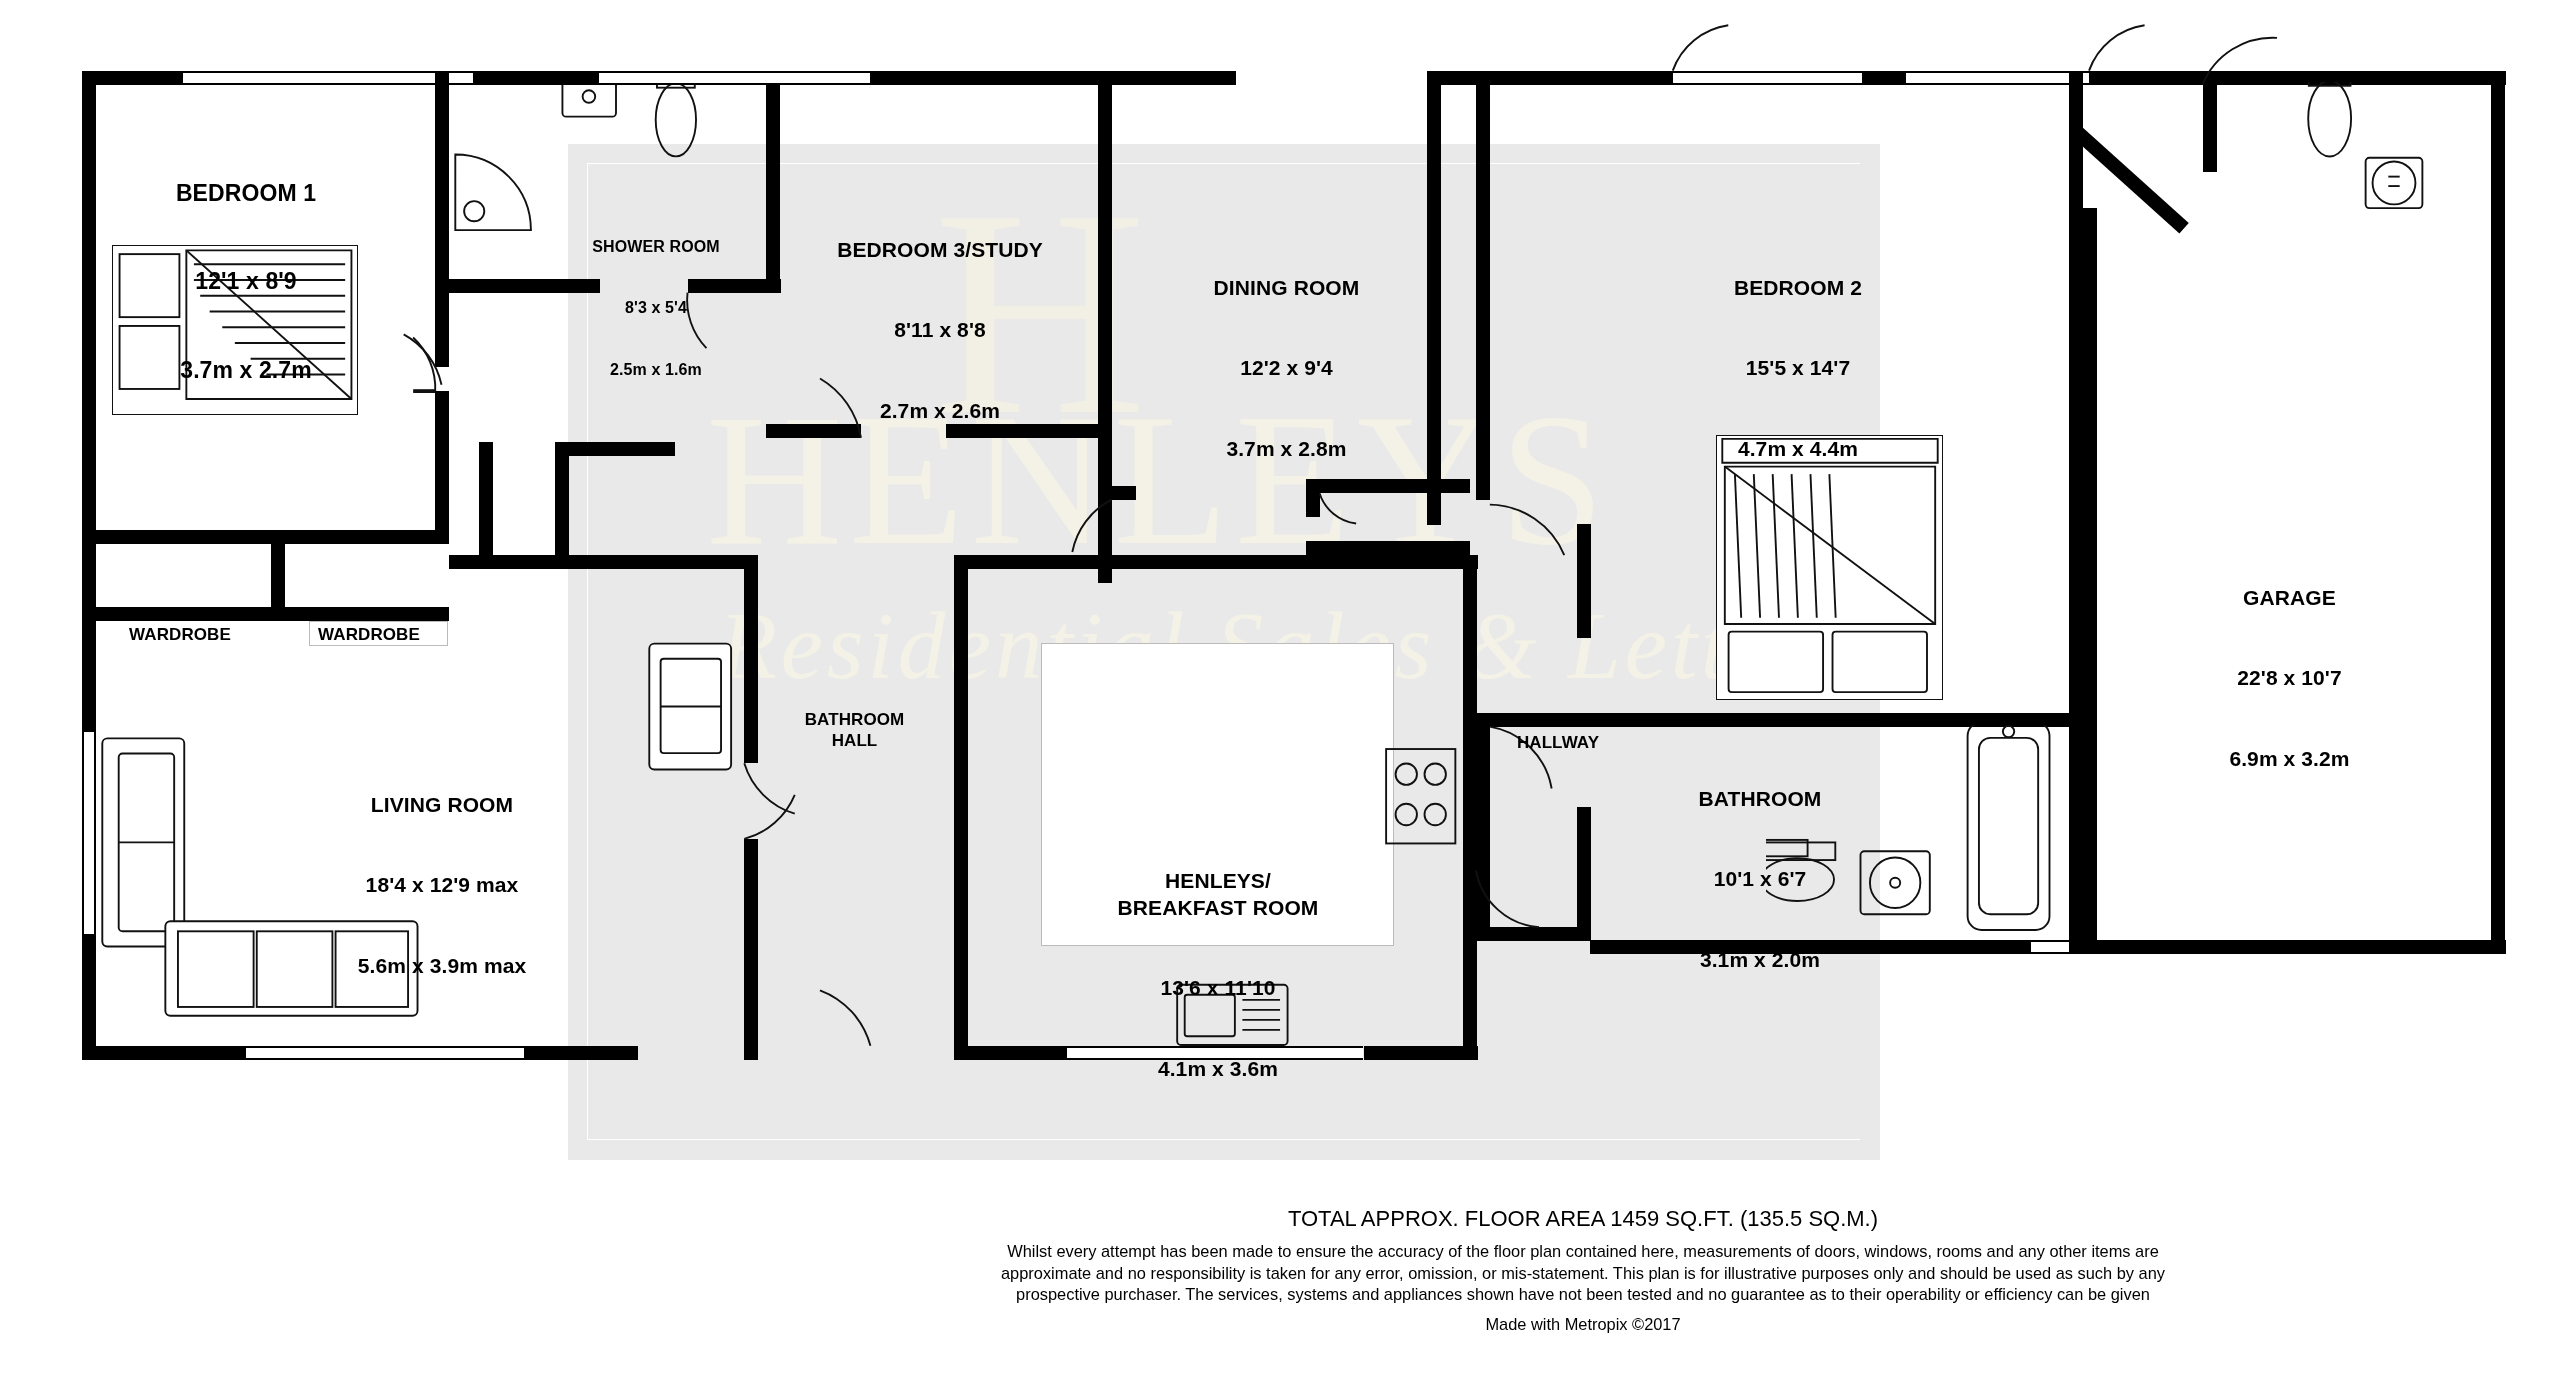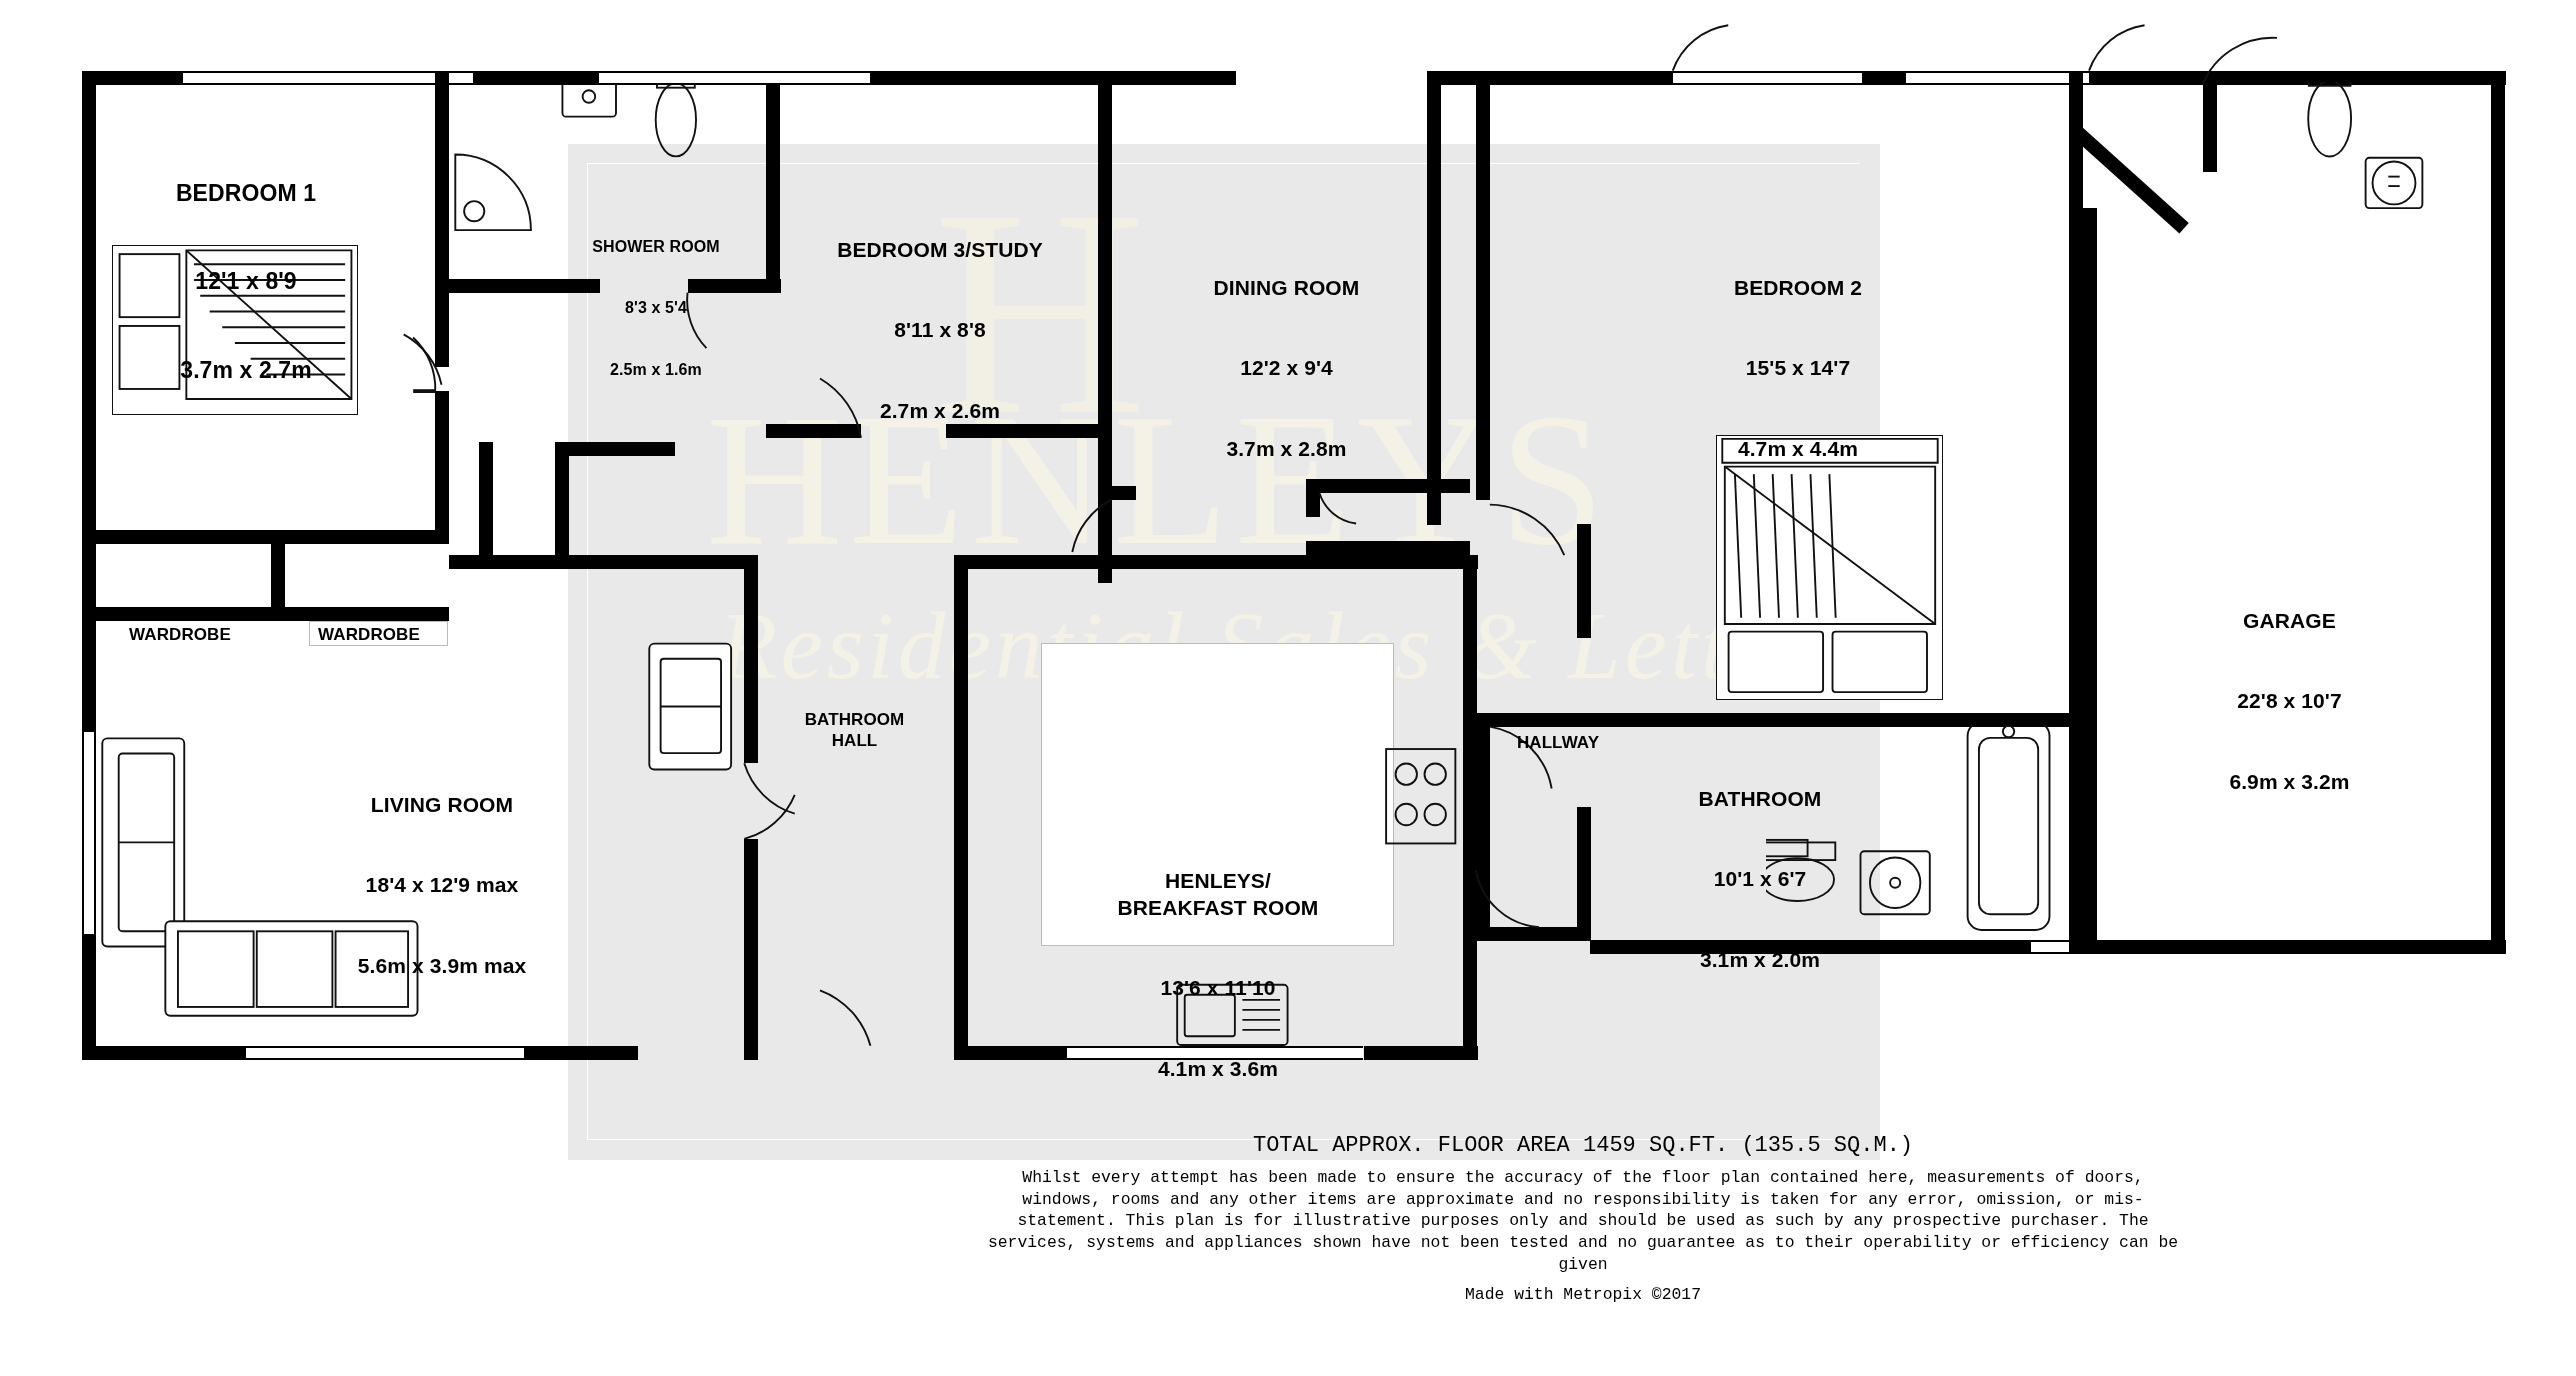--- a/index.html
+++ b/index.html
@@ -111,24 +111,23 @@
     font-size: 95px;
     color: #f4f2e6;
     letter-spacing: 3.8px;
     line-height: 1;
   }
 
   
   #footer {
     position: absolute;
     left: 984px;
-    top: 1133px;
+    top: 1206px;
     width: 1198px;
     text-align: center;
-    font-family: Liberation Mono, monospace;
   }
   #footer .total {
     font-size: 22px;
     font-weight: normal;
     margin-bottom: 8.8px;
   }
   #footer .disc {
     font-size: 16.4px;
     line-height: 1.33;
   }
@@ -426,21 +425,21 @@
     <span class="d1">12'2 x 9'4</span>
     <span class="d2">3.7m x 2.8m</span>
   </div>
 
   <div class="label room-md" style="left:1634px; top:221px; width:328px;">
     <span class="nm">BEDROOM 2</span>
     <span class="d1">15'5 x 14'7</span>
     <span class="d2">4.7m x 4.4m</span>
   </div>
 
-  <div class="label room-md" style="left:2132px; top:554px; width:315px;">
+  <div class="label room-md" style="left:2132px; top:531px; width:315px;">
     <span class="nm">GARAGE</span>
     <span class="d1">22'8 x 10'7</span>
     <span class="d2">6.9m x 3.2m</span>
   </div>
 
   <div class="label room-md" style="left:278px; top:738px; width:328px;">
     <span class="nm">LIVING ROOM</span>
     <span class="d1">18'4 x 12'9 max</span>
     <span class="d2">5.6m x 3.9m max</span>
   </div>

